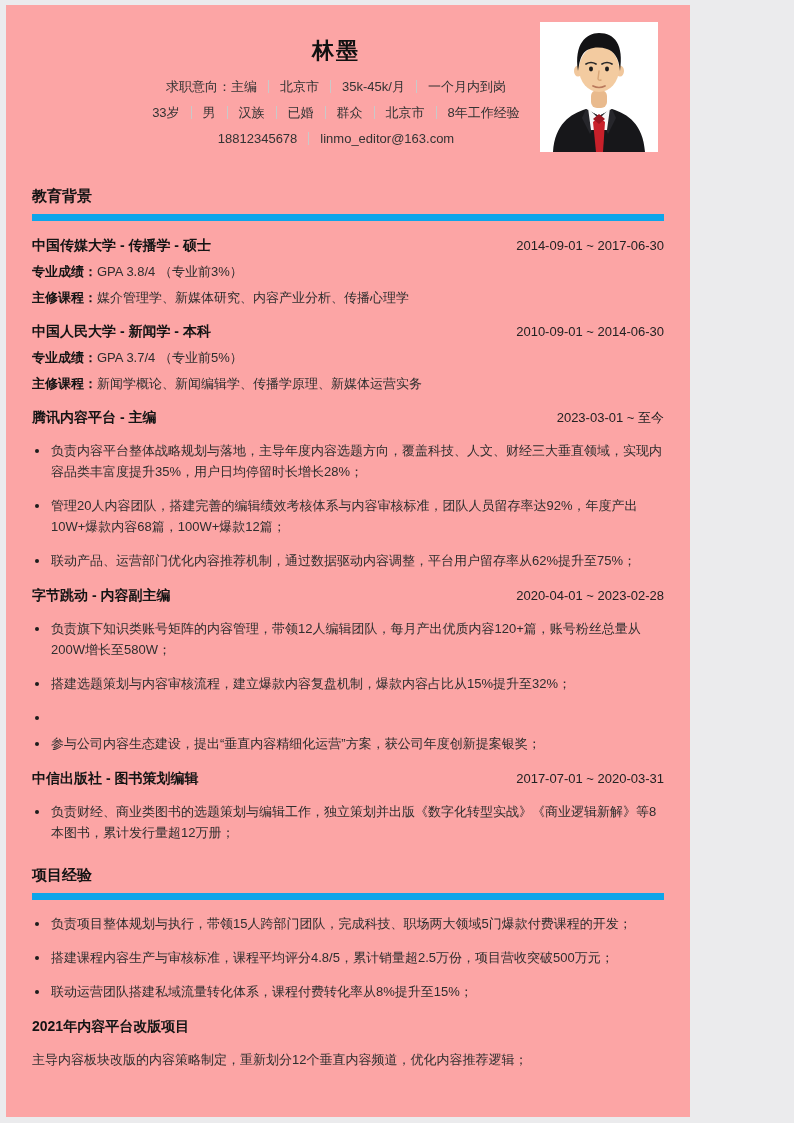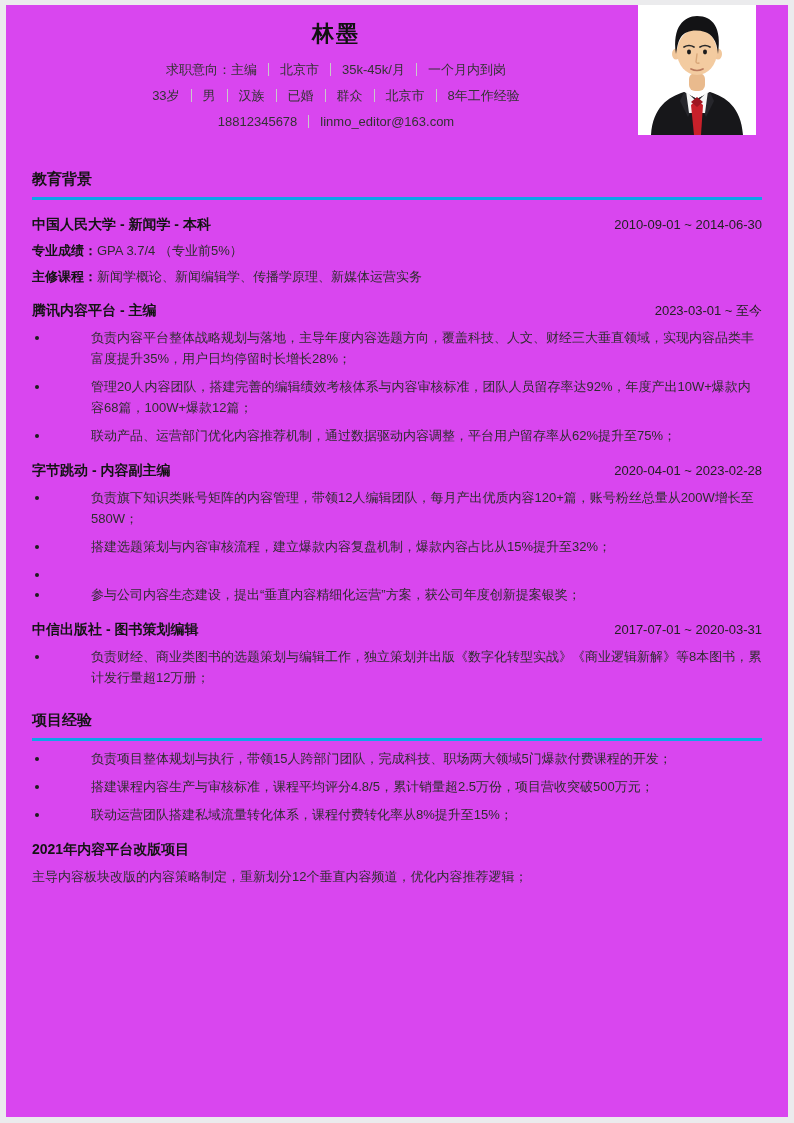--- a/index.html
+++ b/index.html
@@ -2,53 +2,53 @@
 <html lang="zh"><head>
 <meta charset="utf-8">
 <style>
   * { box-sizing: border-box; margin: 0; padding: 0; }
   html, body {
     background: #ebebed;
     font-family: "Liberation Sans", "DejaVu Sans", sans-serif;
   }
   body { width: 794px; height: 1123px; margin: 0 auto; padding: 5px 6px; }
   .page {
-    width: 782px; height: 1112px;
-    background: #d946ef;
-    padding: 10px 26px 10px 26px;
+    width: 684px; height: 1112px;
+    background: #fca5a5;
+    padding: 27px 26px 10px 26px;
     overflow: hidden;
     color: #2e2e2e;
   }
   
   .header { position: relative; min-height: 132px; }
   .header-text { width: 608px; text-align: center; padding-top: 4px; }
   .name { font-size: 22px; font-weight: bold; color: #111; letter-spacing: 2px; line-height: 30px; margin-bottom: 8px; }
   .info-line { font-size: 13px; color: #333; line-height: 26px; white-space: nowrap; }
   .sep {
     display: inline-block; width: 1px; height: 13px;
     background: #c9c9c9; margin: 0 11px; vertical-align: -2px;
   }
   .photo { position: absolute; top: -10px; right: 6px; width: 118px; height: 130px; }
   
   .sec-title {
     margin-top: 23px;
     font-size: 15px; font-weight: bold; color: #141414;
     padding-bottom: 8px;
-    border-bottom: 3px solid #0ea5e9;
+    border-bottom: 7px solid #0ea5e9;
   }
   .entry-head {
     display: flex; justify-content: space-between; align-items: baseline;
     margin-top: 15px;
   }
   .entry-title { font-size: 14px; font-weight: bold; color: #141414; line-height: 19px; }
   .entry-dates { font-size: 13px; color: #222; font-weight: normal; white-space: nowrap; }
   .edu-line { font-size: 13px; margin-top: 8px; line-height: 18px; color: #2e2e2e; }
   .lbl { font-weight: bold; color: #141414; }
   
-  .bullet { display: flex; margin-top: 7px; gap: 40px; }
+  .bullet { display: flex; margin-top: 13px; }
   .dot {
     flex: none; width: 4px; height: 4px; border-radius: 50%;
     background: #1d1d1d; margin: 9px 12px 0 3px;
   }
   .bullet-text { font-size: 13px; line-height: 21px; color: #2e2e2e; }
 </style>
 </head>
 <body>
 
 <div class="page">
@@ -102,20 +102,28 @@
         <path d="M59 49 L58 57 Q59 59 61 58" stroke="#d8a678" stroke-width="1.4" fill="none" stroke-linecap="round"></path>
 
         <path d="M53 64 Q59 67 65 64" stroke="#b9795c" stroke-width="1.7" fill="none" stroke-linecap="round"></path>
       </svg>
     </div>
   </header>
 
   <section>
     <h2 class="sec-title">教育背景</h2>
 
+    <div class="entry">
+      <div class="entry-head">
+        <span class="entry-title">中国传媒大学 - 传播学 - 硕士</span>
+        <span class="entry-dates">2014-09-01 ~ 2017-06-30</span>
+      </div>
+      <div class="edu-line"><span class="lbl">专业成绩：</span><span>GPA 3.8/4 （专业前3%）</span></div>
+      <div class="edu-line"><span class="lbl">主修课程：</span><span>媒介管理学、新媒体研究、内容产业分析、传播心理学</span></div>
+    </div>
 
     <div class="entry">
       <div class="entry-head">
         <span class="entry-title">中国人民大学 - 新闻学 - 本科</span>
         <span class="entry-dates">2010-09-01 ~ 2014-06-30</span>
       </div>
       <div class="edu-line"><span class="lbl">专业成绩：</span><span>GPA 3.7/4 （专业前5%）</span></div>
       <div class="edu-line"><span class="lbl">主修课程：</span><span>新闻学概论、新闻编辑学、传播学原理、新媒体运营实务</span></div>
     </div>
   </section>

